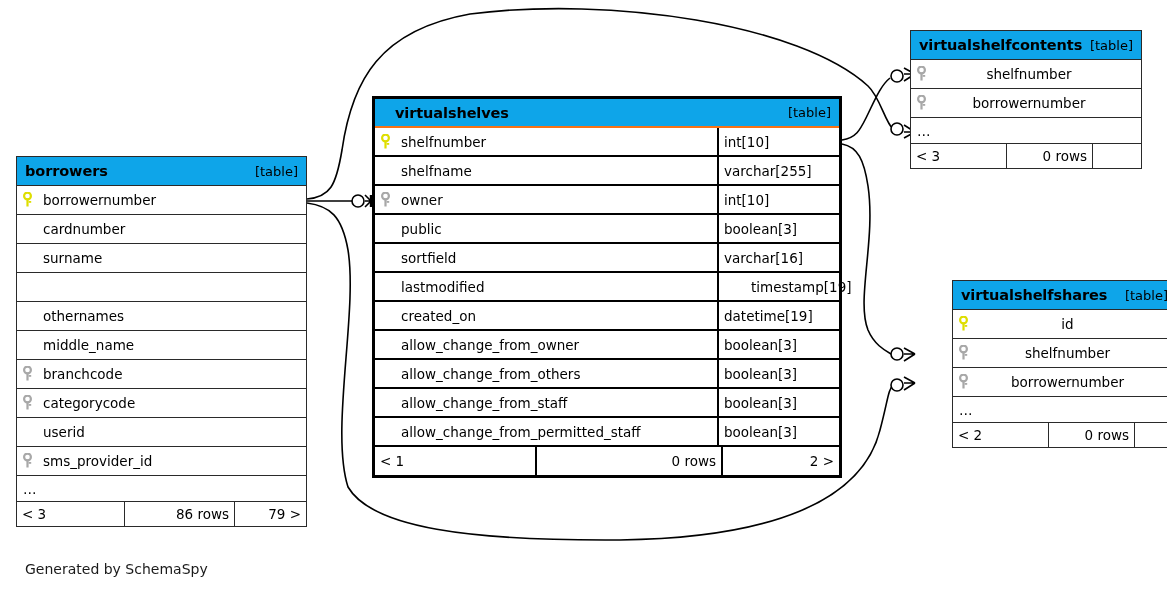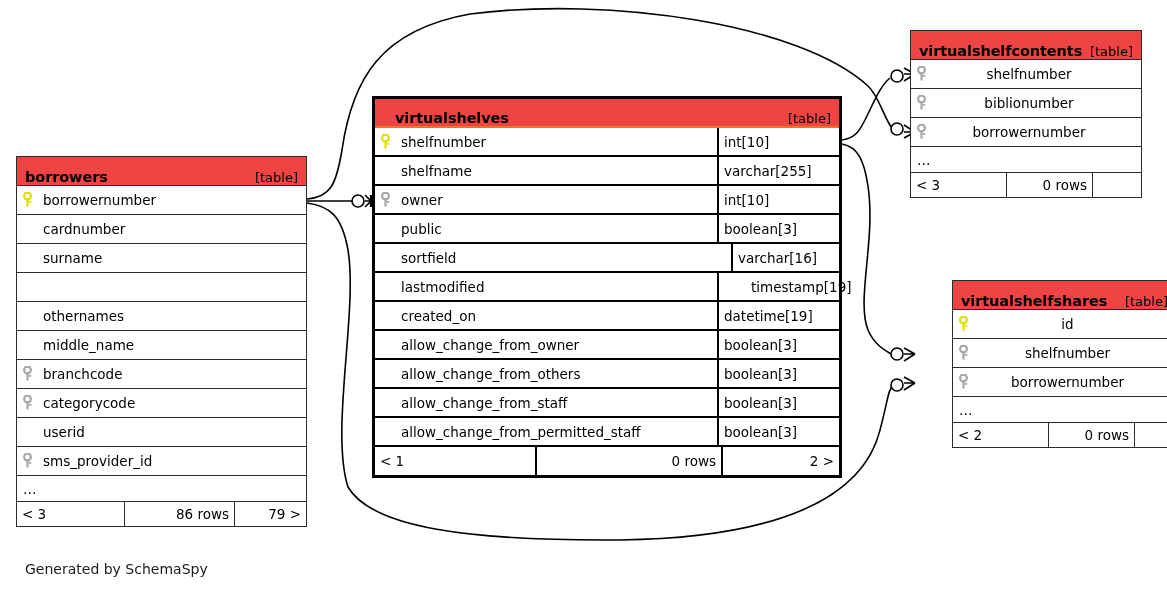--- a/index.html
+++ b/index.html
@@ -34,24 +34,24 @@
     background: #ffffff;
     border: 1px solid #2a2a2a;
     box-sizing: border-box;
     z-index: 10;
   }
   .table-box.focal {
     border: 3px solid #000000;
     z-index: 20;
   }
   .tbl-header {
-    background: #ef4444;
+    background: #0ea5e9;
     border-bottom: 1px solid #2a2a2a;
     display: flex;
-    align-items: flex-end;
+    align-items: center;
     justify-content: space-between;
     padding: 0 8px;
     box-sizing: border-box;
     height: 29px;
   }
   .focal .tbl-header { border-bottom: 2px solid #f97316; padding-left: 20px; }
   .tbl-title {
     font-weight: bold;
     font-size: 14.5px;
     letter-spacing: -0.1px;
@@ -296,21 +296,21 @@
       <span class="col-type" style="width:122px;">int[10]</span>
     </div>
     <div class="col-row">
       <span class="keyslot"></span>
       <span class="col-name">public</span>
       <span class="col-type" style="width:122px;">boolean[3]</span>
     </div>
     <div class="col-row">
       <span class="keyslot"></span>
       <span class="col-name">sortfield</span>
-      <span class="col-type" style="width:108px;text-align:right;">varchar[16]</span>
+      <span class="col-type" style="width:122px;text-align:right;">varchar[16]</span>
     </div>
     <div class="col-row">
       <span class="keyslot"></span>
       <span class="col-name">lastmodified</span>
       <span class="col-type" style="width:122px;padding-left:32px;">timestamp[19]</span>
     </div>
     <div class="col-row">
       <span class="keyslot"></span>
       <span class="col-name">created_on</span>
       <span class="col-type" style="width:122px;">datetime[19]</span>
@@ -360,30 +360,20 @@
       <span class="col-name centered">shelfnumber</span>
     </div>
     <div class="col-row">
       <span class="keyslot">
         <svg width="11" height="16" viewBox="0 0 11 16">
             <circle cx="5.5" cy="4" r="3.4" fill="none" stroke="#a8a8a8" stroke-width="2.2"></circle>
             <rect x="4.4" y="6.5" width="2.2" height="8" fill="#a8a8a8"></rect>
             <rect x="6.6" y="9" width="2.6" height="1.8" fill="#a8a8a8"></rect>
           </svg>
       </span>
-      <span class="col-name centered">biblionumber</span>
-    </div>
-    <div class="col-row">
-      <span class="keyslot">
-        <svg width="11" height="16" viewBox="0 0 11 16">
-            <circle cx="5.5" cy="4" r="3.4" fill="none" stroke="#a8a8a8" stroke-width="2.2"></circle>
-            <rect x="4.4" y="6.5" width="2.2" height="8" fill="#a8a8a8"></rect>
-            <rect x="6.6" y="9" width="2.6" height="1.8" fill="#a8a8a8"></rect>
-          </svg>
-      </span>
       <span class="col-name centered">borrowernumber</span>
     </div>
 
     <div class="ellipsis-row">…</div>
 
     <div class="footer-row">
       <span class="footer-cell fc-left" style="width:96px;">&lt; 3</span>
       <span class="footer-cell fc-right" style="width:86px;">0 rows</span>
       <span class="footer-cell fc-right" style="flex:1 1 auto;"></span>
     </div>

